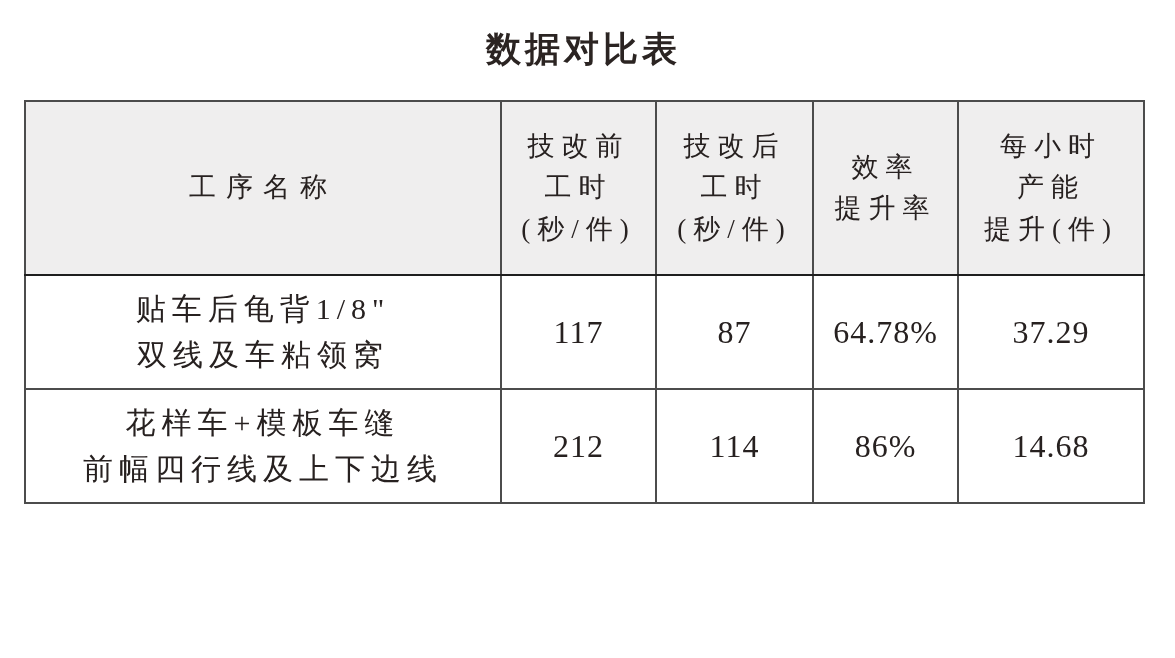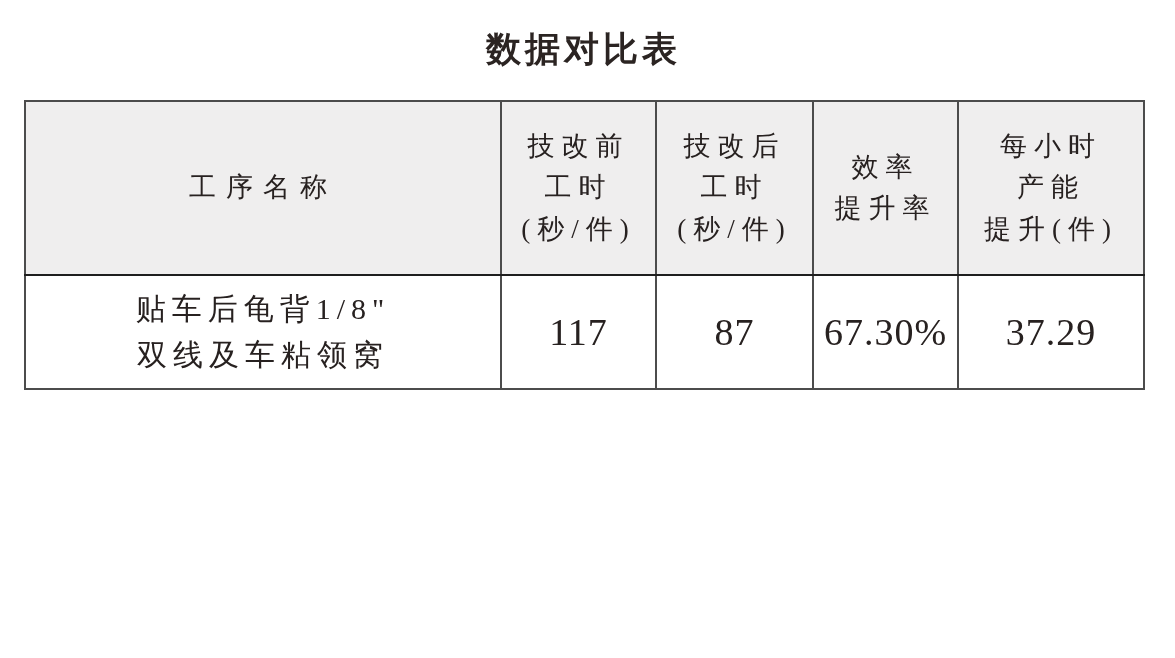--- a/index.html
+++ b/index.html
@@ -49,21 +49,21 @@
     border-bottom: 2px solid #1e1e1e;
   }
   .data-table thead th.col-process { letter-spacing: 10px; text-align: center; }
   .data-table tbody td { height: 114px; background: #ffffff; }
   .data-table tbody td.name-cell {
     font-size: 30px;
     line-height: 1.55;
     letter-spacing: 6px;
   }
   .data-table tbody td.num-cell {
-    font-size: 38px;
+    font-size: 32px;
     letter-spacing: 1px;
   }
   .data-table tbody tr { border-top: 2px solid #222222; }
   col.c-process  { width: 476px; }
   col.c-before   { width: 155px; }
   col.c-after    { width: 157px; }
   col.c-rate     { width: 145px; }
   col.c-capacity { width: 186px; }
 </style>
 </head>
@@ -96,19 +96,27 @@
 产能
 提升(件)</th>
       </tr>
     </thead>
     <tbody>
       <tr>
         <td class="name-cell">贴车后龟背1/8"
 双线及车粘领窝</td>
         <td class="num-cell">117</td>
         <td class="num-cell">87</td>
-        <td class="num-cell">67.30%</td>
+        <td class="num-cell">64.78%</td>
         <td class="num-cell">37.29</td>
+      </tr>
+      <tr>
+        <td class="name-cell">花样车+模板车缝
+前幅四行线及上下边线</td>
+        <td class="num-cell">212</td>
+        <td class="num-cell">114</td>
+        <td class="num-cell">86%</td>
+        <td class="num-cell">14.68</td>
       </tr>
     </tbody>
   </table>
 
 </div>
 
 </body></html>

